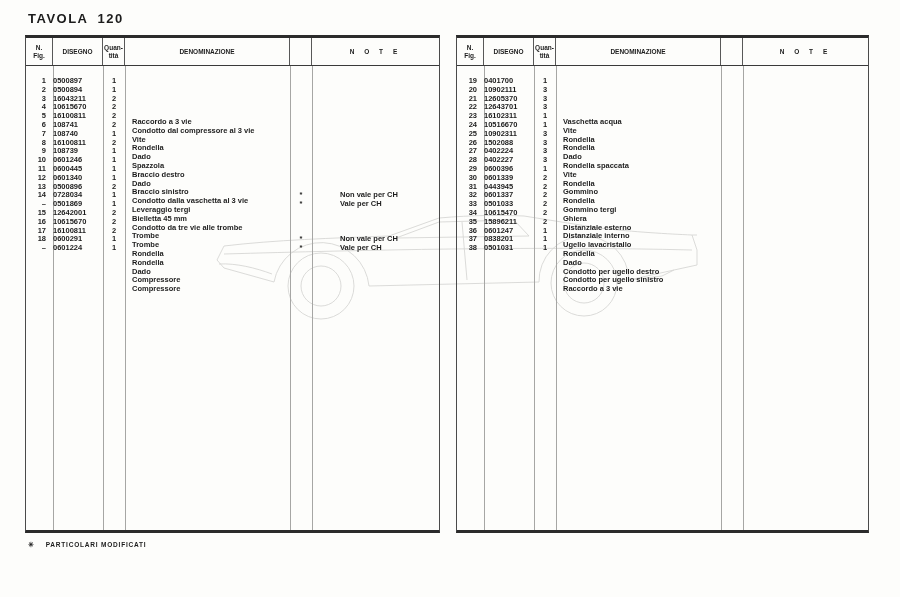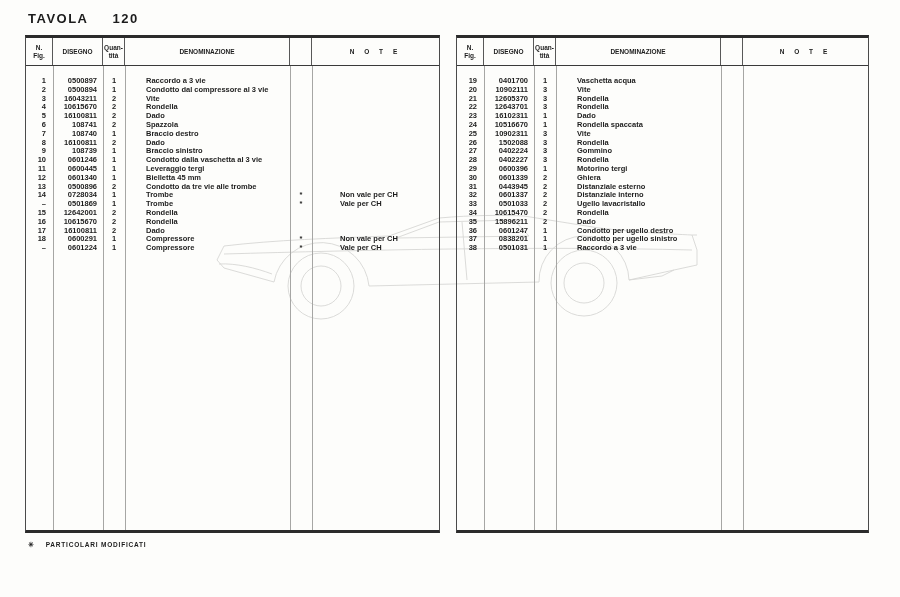--- a/index.html
+++ b/index.html
@@ -5,21 +5,21 @@
   html,body { margin:0; padding:0; }
   body {
     width:900px; height:597px; position:relative; overflow:hidden;
     background:#fdfdfb; color:#1c1c1c;
     font-family:"Liberation Sans", sans-serif;
   }
   .page-title {
     position:absolute; left:28px; top:11px; z-index:2;
     font-size:13px; font-weight:bold; letter-spacing:1.5px; white-space:nowrap;
   }
-  .page-title .num { margin-left:24px; }
+  .page-title .num { margin-left:9px; }
 
   
   .watermark {
     position:absolute; left:214px; top:210px; width:500px; height:115px; z-index:0;
   }
   .watermark path, .watermark circle, .watermark line {
     fill:none; stroke:#d7d7d5; stroke-width:0.9;
   }
 
   
@@ -47,23 +47,23 @@
   .vline { position:absolute; top:0; bottom:0; width:1px; background:#a6a6a4; }
   .v1{left:27px}.v2{left:77px}.v3{left:99px}.v4{left:264px}.v5{left:286px}
 
   .rows { position:relative; padding-top:11px; }
   .row {
     display:grid; grid-template-columns:27px 50px 22px 165px 22px 1fr;
     height:8.8px; line-height:8.8px; font-size:7.5px; font-weight:bold;
     white-space:nowrap;
   }
   .c.fig  { text-align:right; padding-right:7px; }
-  .c.dis  { text-align:right; padding-right:6px; }
+  .c.dis  { padding-right:6px; }
   .c.qty  { text-align:center; }
-  .c.den  { padding-left:21px; }
+  .c.den  { padding-left:7px;margin-top:41px; }
   .c.star { text-align:center; }
   .c.note { padding-left:28px; }
 
   .footnote {
     position:absolute; left:28px; top:541px; z-index:2;
     font-size:6.5px; font-weight:bold; letter-spacing:0.8px; white-space:nowrap;
   }
   .footnote .sym { margin-right:11px; font-size:7px; }
 </style>
 </head>
@@ -417,21 +417,21 @@
           <span class="c qty">3</span>
           <span class="c den">Rondella</span>
           <span class="c star"></span>
           <span class="c note"></span>
         </div>
 
         <div class="row">
           <span class="c fig">29</span>
           <span class="c dis">0600396</span>
           <span class="c qty">1</span>
-          <span class="c den">Motorino tergi</span>
+          <span class="c den">Gommino tergi</span>
           <span class="c star"></span>
           <span class="c note"></span>
         </div>
 
         <div class="row">
           <span class="c fig">30</span>
           <span class="c dis">0601339</span>
           <span class="c qty">2</span>
           <span class="c den">Ghiera</span>
           <span class="c star"></span>

